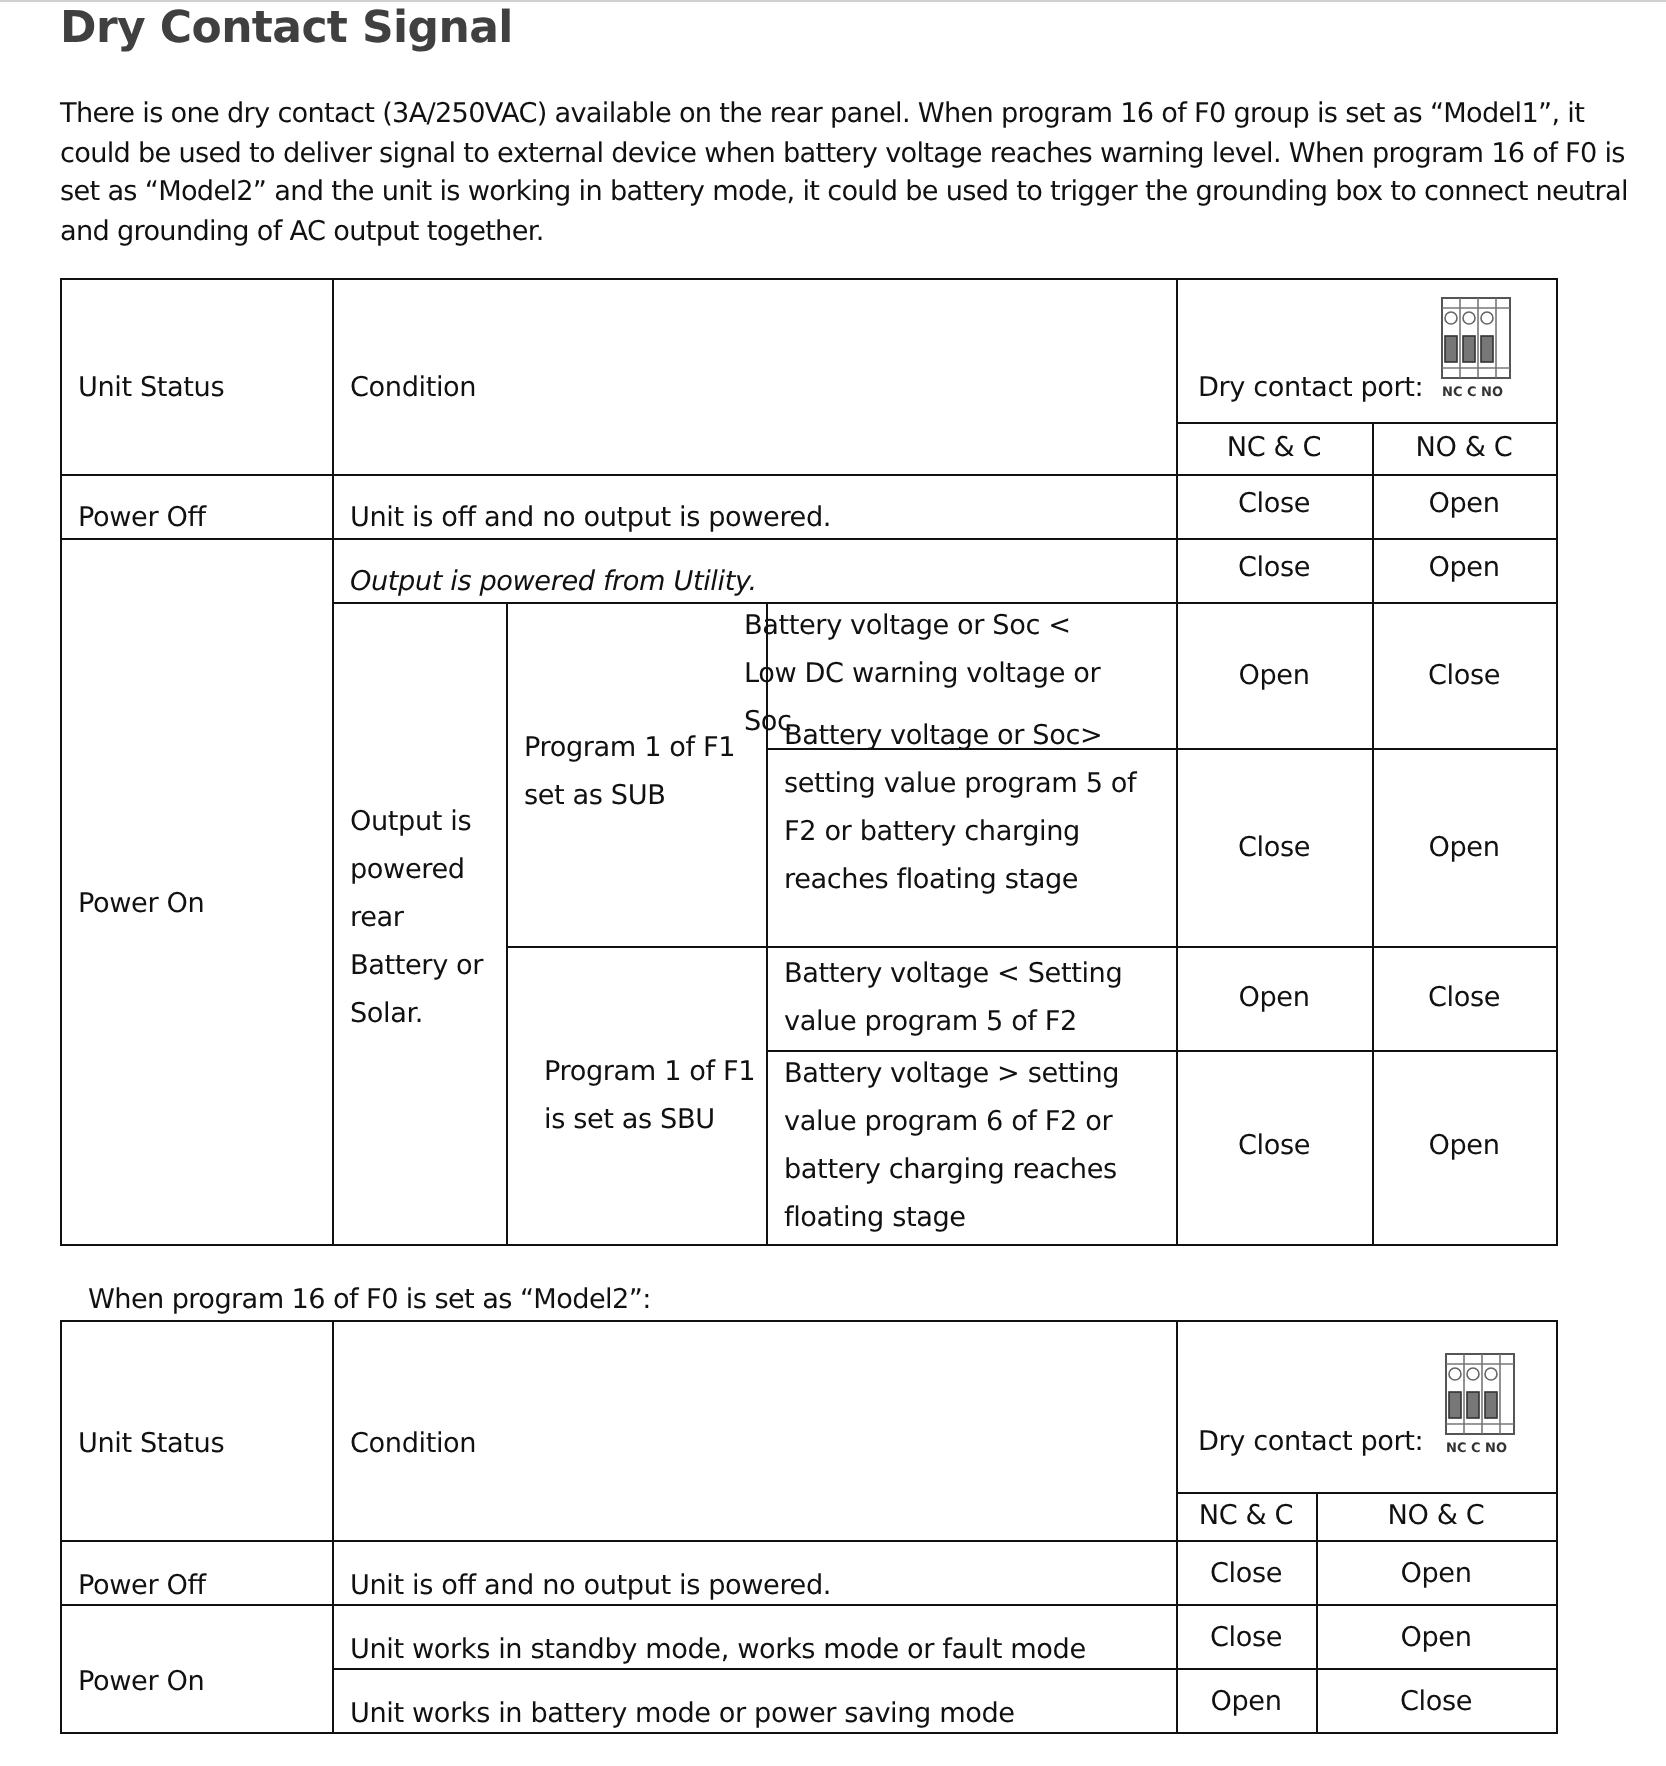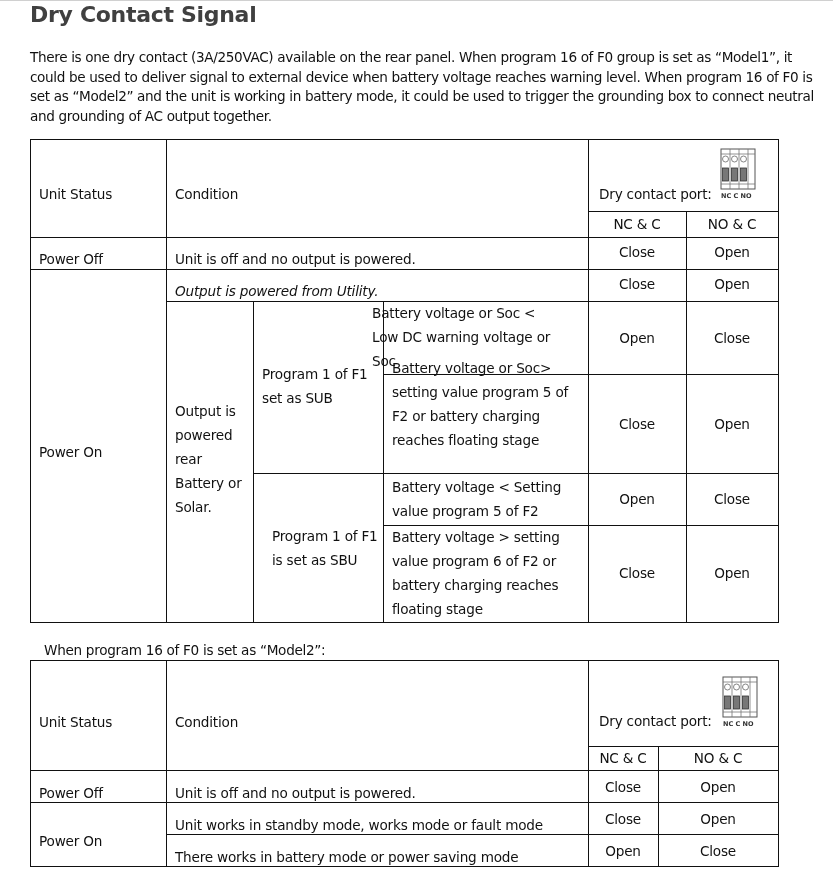--- a/index.html
+++ b/index.html
@@ -145,16 +145,16 @@
   <div class="cell" style="left:39px;top:785px;">Power Off</div>
   <div class="cell" style="left:175px;top:785px;">Unit is off and no output is powered.</div>
   <div class="cell center" style="left:588px;top:779px;width:70px;">Close</div>
   <div class="cell center" style="left:658px;top:779px;width:120px;">Open</div>
 
   <div class="cell" style="left:39px;top:833px;">Power On</div>
   <div class="cell" style="left:175px;top:817px;">Unit works in standby mode, works mode or fault mode</div>
   <div class="cell center" style="left:588px;top:811px;width:70px;">Close</div>
   <div class="cell center" style="left:658px;top:811px;width:120px;">Open</div>
 
-  <div class="cell" style="left:175px;top:849px;">There works in battery mode or power saving mode</div>
+  <div class="cell" style="left:175px;top:849px;">Unit works in battery mode or power saving mode</div>
   <div class="cell center" style="left:588px;top:843px;width:70px;">Open</div>
   <div class="cell center" style="left:658px;top:843px;width:120px;">Close</div>
 </div>
 
 </body></html>

